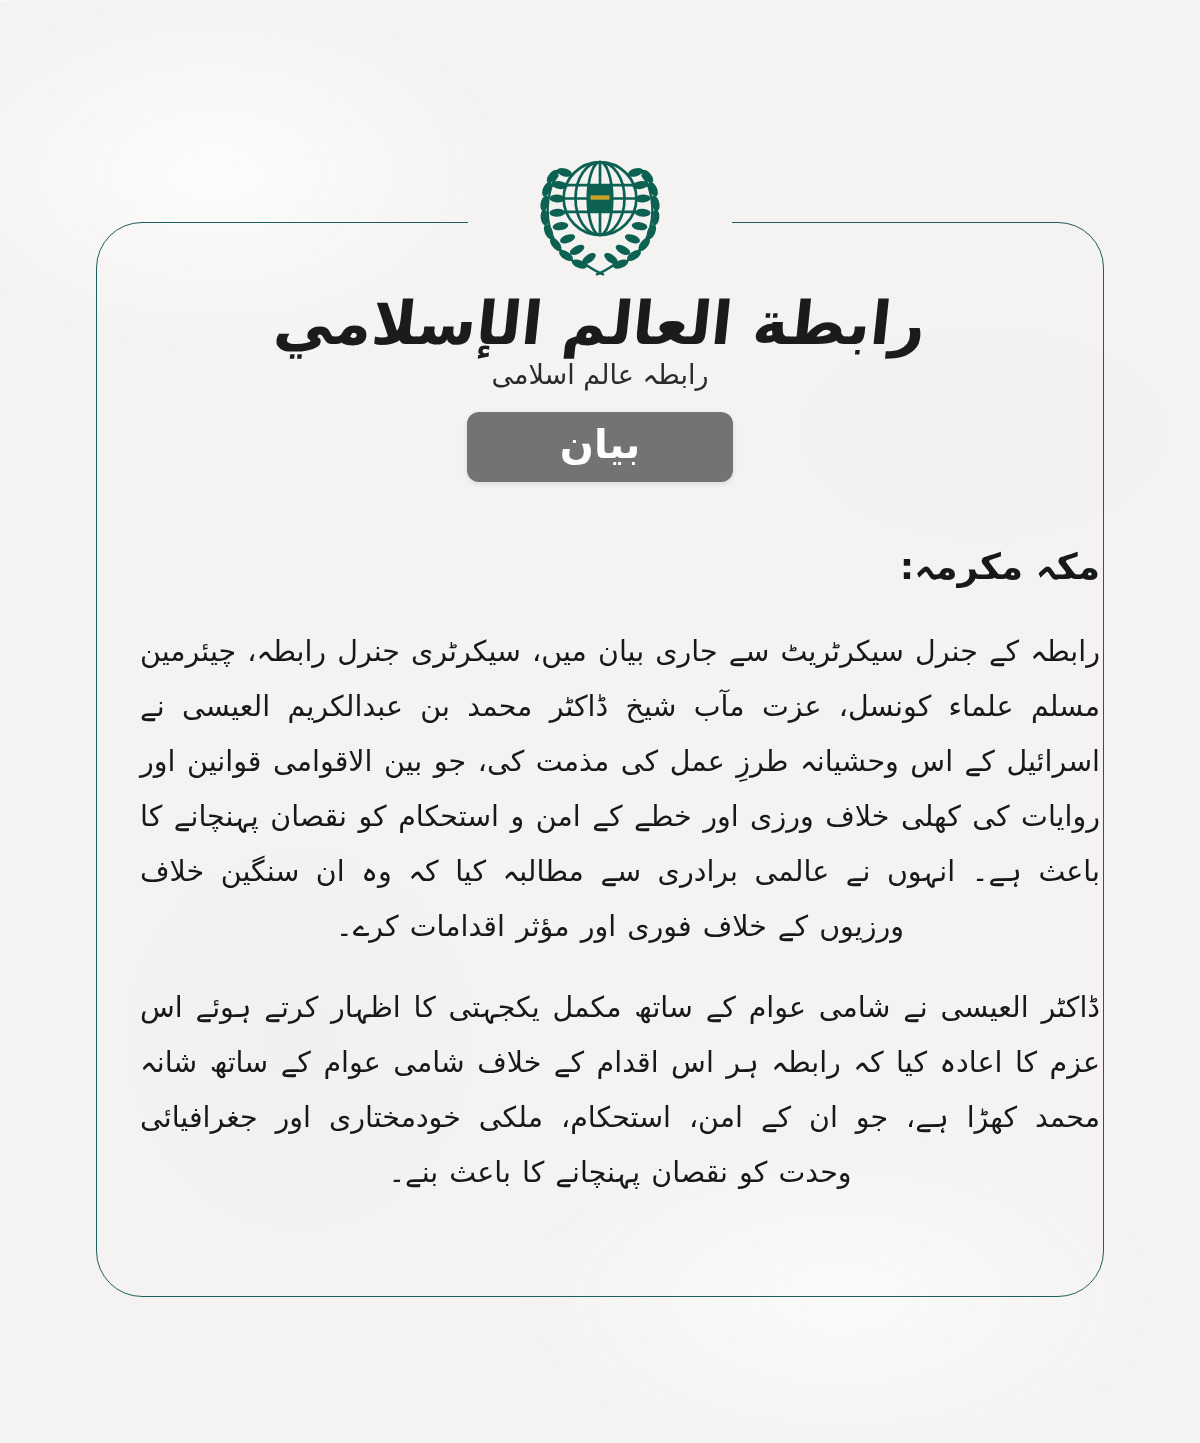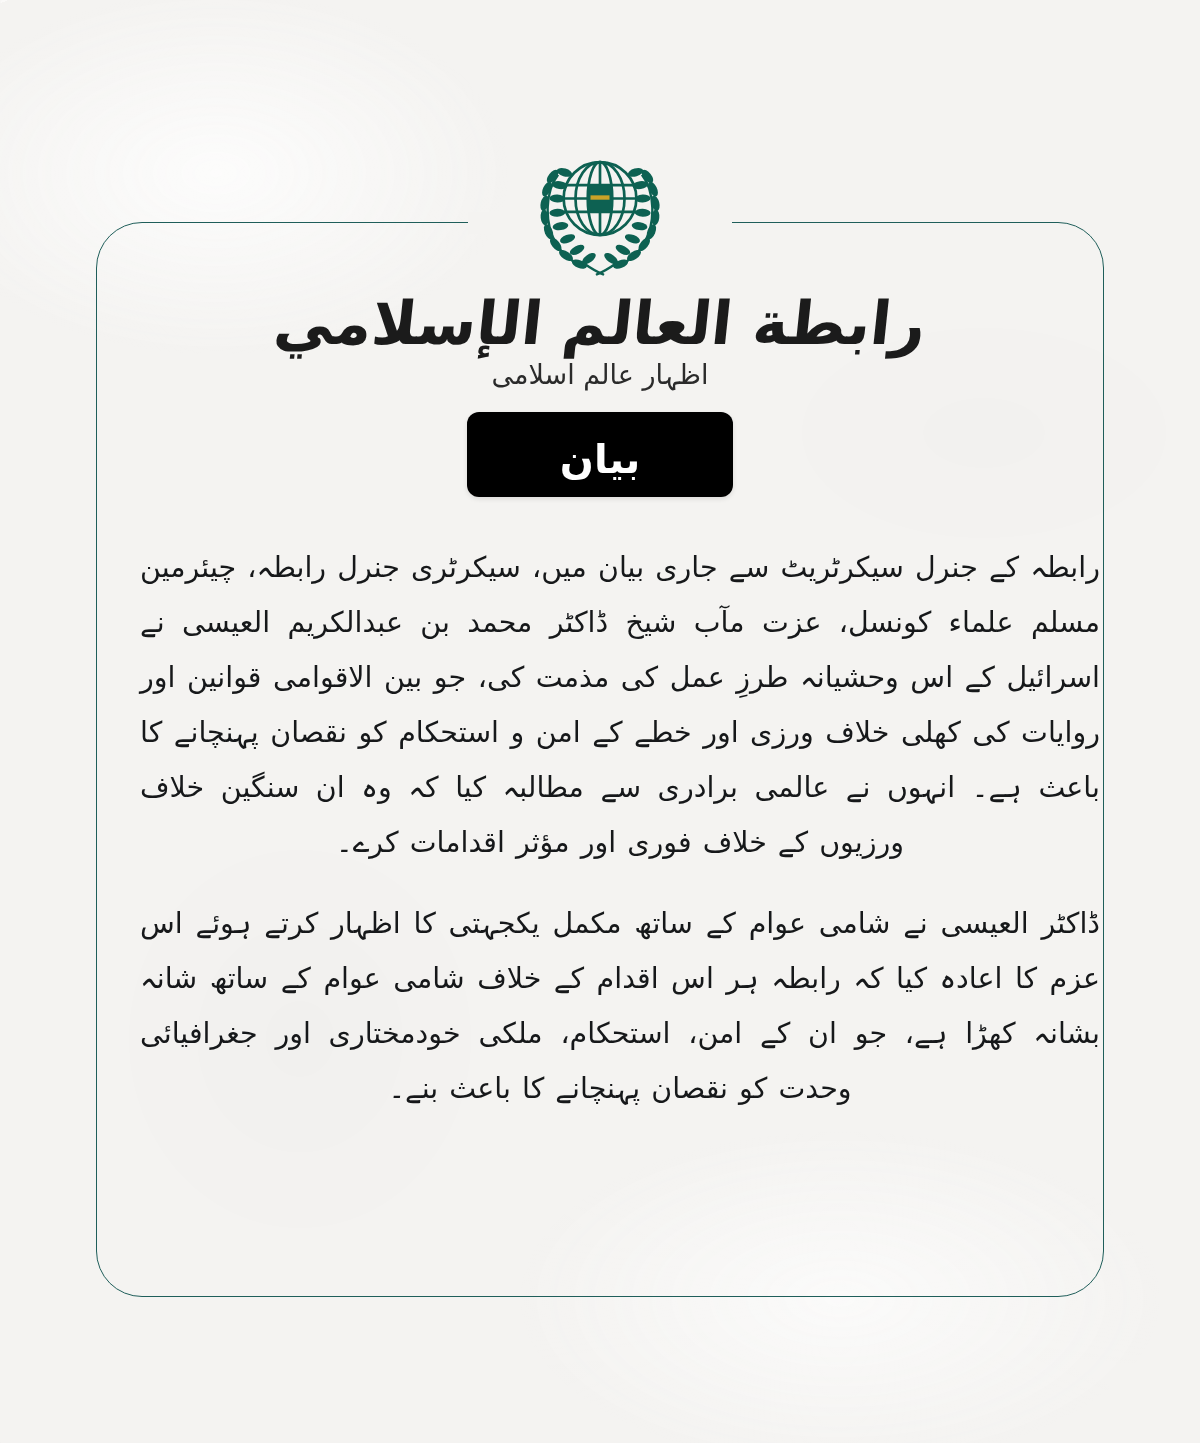--- a/index.html
+++ b/index.html
@@ -98,22 +98,22 @@
     color: #2b2b2b;
     direction: rtl;
     letter-spacing: 7px;
   }
 
   .badge-wrap { margin-top: 22px; }
 
   .badge {
     display: inline-block;
     min-width: 266px;
-    padding: 24px 40px 15px;
-    background: #000000;
+    padding: 9px 40px 15px;
+    background: #737373;
     color: #ffffff;
     border-radius: 12px;
     font-size: 40px;
     font-weight: 700;
     direction: rtl;
     line-height: 1.15;
     box-shadow: 0 2px 5px rgba(0,0,0,.10);
   }
 
   
@@ -221,25 +221,26 @@
         <ellipse cx="114" cy="150" rx="10" ry="5" transform="rotate(36 114 150)"></ellipse>
       </g>
 
       <g stroke="#0d6152" stroke-width="3" fill="none" stroke-linecap="round">
         <path d="M78 155 C88 162 96 167 104 170"></path>
         <path d="M122 155 C112 162 104 167 96 170"></path>
       </g>
     </svg>
 
     <div class="wordmark-ar">رابطة العالم الإسلامي</div>
-    <div class="wordmark-ur">اظہار عالم اسلامی</div>
+    <div class="wordmark-ur">رابطہ عالم اسلامی</div>
 
     <div class="badge-wrap">
       <span class="badge">بیان</span>
     </div>
   </div>
 
   <div class="content">
+    <div class="dateline">مکہ مکرمہ:</div>
     <p class="para">رابطہ کے جنرل سیکرٹریٹ سے جاری بیان میں، سیکرٹری جنرل رابطہ، چیئرمین مسلم علماء کونسل، عزت مآب شیخ ڈاکٹر محمد بن عبدالکریم العیسی نے اسرائیل کے اس وحشیانہ طرزِ عمل کی مذمت کی، جو بین الاقوامی قوانین اور روایات کی کھلی خلاف ورزی اور خطے کے امن و استحکام کو نقصان پہنچانے کا باعث ہے۔ انہوں نے عالمی برادری سے مطالبہ کیا کہ وہ ان سنگین خلاف ورزیوں کے خلاف فوری اور مؤثر اقدامات کرے۔</p>
-    <p class="para gap-top">ڈاکٹر العیسی نے شامی عوام کے ساتھ مکمل یکجہتی کا اظہار کرتے ہوئے اس عزم کا اعادہ کیا کہ رابطہ ہر اس اقدام کے خلاف شامی عوام کے ساتھ شانہ بشانہ کھڑا ہے، جو ان کے امن، استحکام، ملکی خودمختاری اور جغرافیائی وحدت کو نقصان پہنچانے کا باعث بنے۔</p>
+    <p class="para gap-top">ڈاکٹر العیسی نے شامی عوام کے ساتھ مکمل یکجہتی کا اظہار کرتے ہوئے اس عزم کا اعادہ کیا کہ رابطہ ہر اس اقدام کے خلاف شامی عوام کے ساتھ شانہ محمد کھڑا ہے، جو ان کے امن، استحکام، ملکی خودمختاری اور جغرافیائی وحدت کو نقصان پہنچانے کا باعث بنے۔</p>
   </div>
 
 </div>
 
 </body></html>

